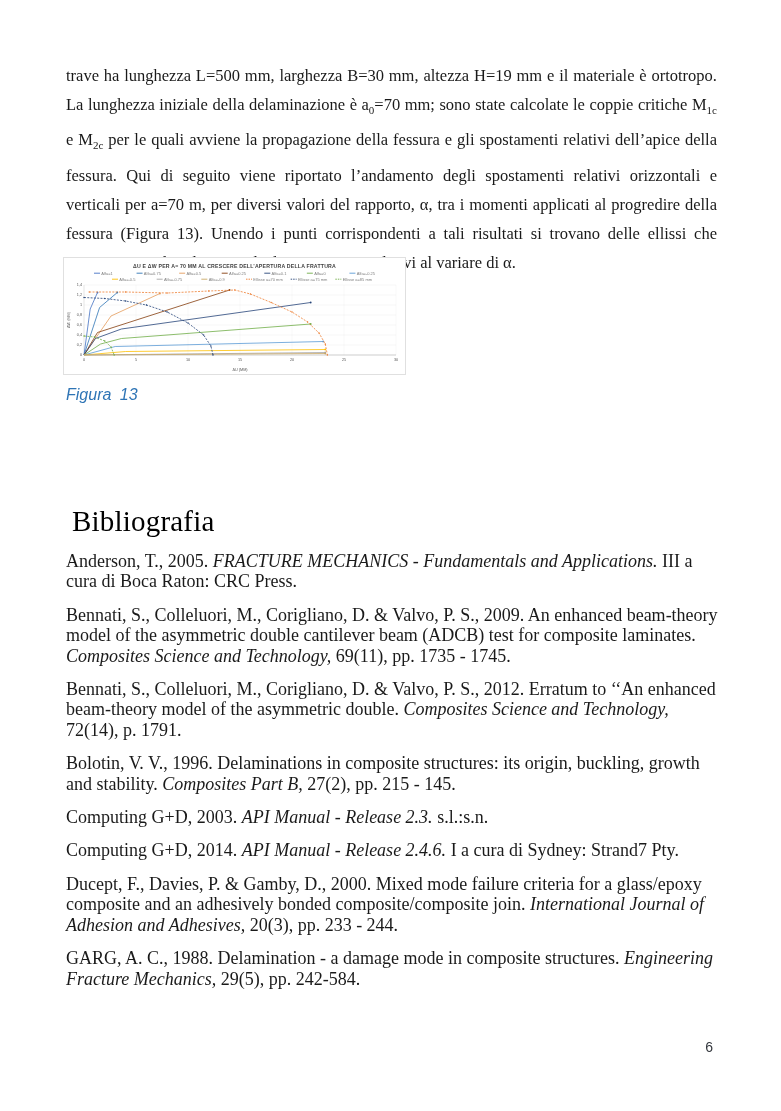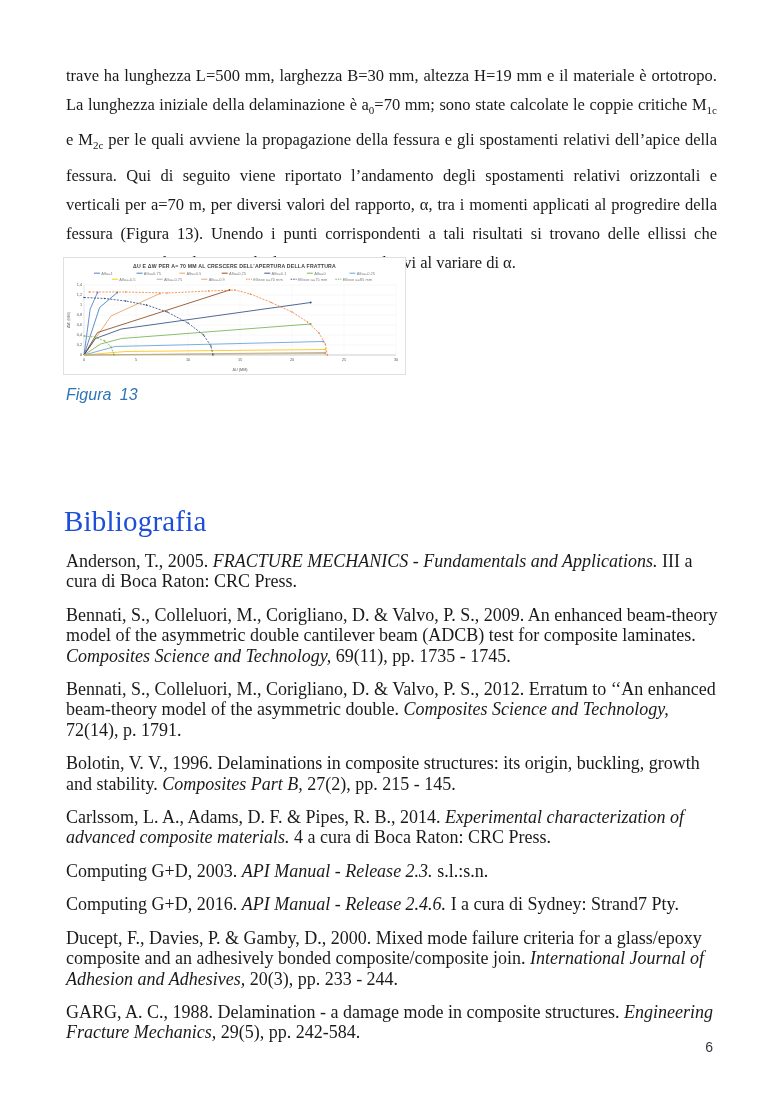--- a/index.html
+++ b/index.html
@@ -16,22 +16,22 @@
     position:absolute;top:257px;left:63px;width:341px;height:116px;
     border:1px solid #e0e0e0;background:#fff;box-sizing:content-box;
   }
   .figure svg{display:block;width:341px;height:116px;}
   .caption{
     position:absolute;top:386px;left:66px;
     font-family:"Liberation Sans",sans-serif;font-style:italic;
     font-size:16px;color:#2E74B5;word-spacing:4px;
   }
   .bib-title{
-    position:absolute;top:486px;left:64px;
-    font-size:29px;font-weight:400;color:#1d4ed8;letter-spacing:.2px;
+    position:absolute;top:486px;left:72px;
+    font-size:29px;font-weight:400;color:#000000;letter-spacing:.2px;
   }
   .bib{
     position:absolute;top:551px;left:66px;width:655px;
     font-size:18px;line-height:20.4px;
   }
   .bib-entry{margin:0 0 13px 0;}
   .bib-entry .it{font-style:italic;}
   .page-number{
     position:absolute;top:1039px;right:68px;
     font-size:14px;color:#33373d;font-family:"Liberation Sans",sans-serif;
@@ -161,22 +161,21 @@
 
   <div class="caption">Figura 13</div>
 
   <h1 class="bib-title">Bibliografia</h1>
 
   <div class="bib">
     <p class="bib-entry"><span>Anderson, T., 2005. </span><span class="it">FRACTURE MECHANICS - Fundamentals and Applications.</span><span> III a cura di Boca Raton: CRC Press.</span></p>
     <p class="bib-entry"><span>Bennati, S., Colleluori, M., Corigliano, D. &amp; Valvo, P. S., 2009. An enhanced beam-theory model of the asymmetric double cantilever beam (ADCB) test for composite laminates. </span><span class="it">Composites Science and Technology,</span><span> 69(11), pp. 1735 - 1745.</span></p>
     <p class="bib-entry"><span>Bennati, S., Colleluori, M., Corigliano, D. &amp; Valvo, P. S., 2012. Erratum to ‘‘An enhanced beam-theory model of the asymmetric double. </span><span class="it">Composites Science and Technology,</span><span> 72(14), p. 1791.</span></p>
     <p class="bib-entry"><span>Bolotin, V. V., 1996. Delaminations in composite structures: its origin, buckling, growth and stability. </span><span class="it">Composites Part B,</span><span> 27(2), pp. 215 - 145.</span></p>
-    <p class="bib-entry"><span>Carlssom, L. A., Adams, D. F. &amp; Pipes, R. B., 2014. </span><span class="it">Experimental characterization of advanced composite materials.</span><span> 4 a cura di Boca Raton: CRC Press.</span></p>
     <p class="bib-entry"><span>Computing G+D, 2003. </span><span class="it">API Manual - Release 2.3.</span><span> s.l.:s.n.</span></p>
-    <p class="bib-entry"><span>Computing G+D, 2016. </span><span class="it">API Manual - Release 2.4.6.</span><span> I a cura di Sydney: Strand7 Pty.</span></p>
+    <p class="bib-entry"><span>Computing G+D, 2014. </span><span class="it">API Manual - Release 2.4.6.</span><span> I a cura di Sydney: Strand7 Pty.</span></p>
     <p class="bib-entry"><span>Ducept, F., Davies, P. &amp; Gamby, D., 2000. Mixed mode failure criteria for a glass/epoxy composite and an adhesively bonded composite/composite join. </span><span class="it">International Journal of Adhesion and Adhesives,</span><span> 20(3), pp. 233 - 244.</span></p>
     <p class="bib-entry"><span>GARG, A. C., 1988. Delamination - a damage mode in composite structures. </span><span class="it">Engineering Fracture Mechanics,</span><span> 29(5), pp. 242-584.</span></p>
   </div>
 
   <div class="page-number">6</div>
 
 </div>
 
 </body></html>

